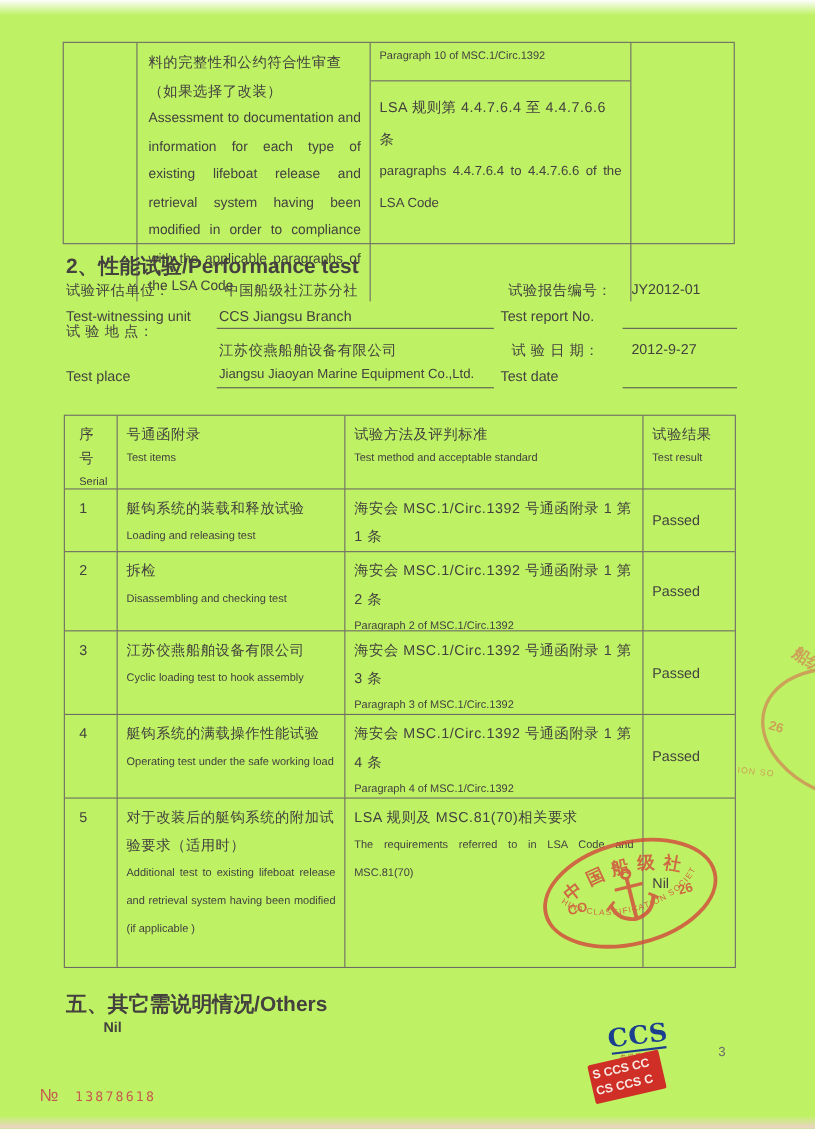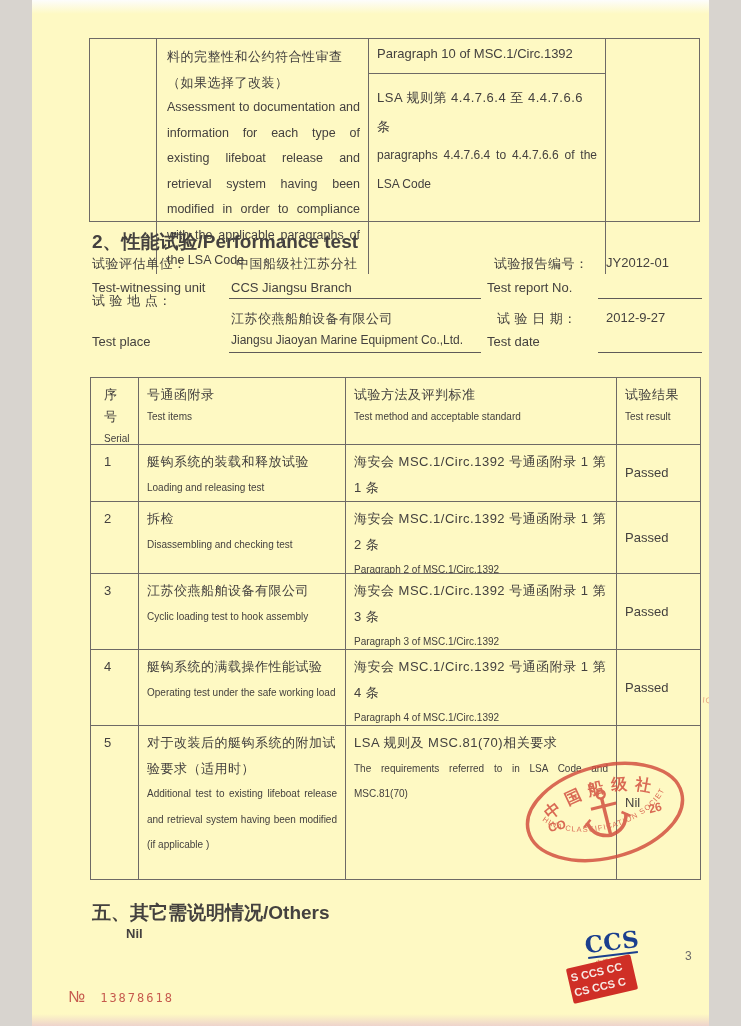--- a/index.html
+++ b/index.html
@@ -1,38 +1,38 @@
 <!DOCTYPE html>
 <html><head>
 <meta charset="utf-8">
 <style>
   html,body{margin:0;padding:0;background:#d8d4cf;}
   .page{
-    position:relative; width:677px; height:1026px; margin:0 auto;
-    background:#fef9c3; overflow:hidden;
+    position:relative; width:741px; height:1026px; margin:0 auto;
+    background:#bef264; overflow:hidden;
     font-family:"Liberation Sans","DejaVu Sans",sans-serif;
     color:#44413f; font-size:13px;
   }
   .edge-top{position:absolute;top:0;left:0;right:0;height:14px;
     background:linear-gradient(#fdfdfc,rgba(253,253,252,0));}
   .edge-bottom{position:absolute;bottom:0;left:0;right:0;height:12px;
     background:linear-gradient(rgba(238,207,200,0),#eed3cc);}
   .abs{position:absolute;}
   .bold{font-weight:bold;}
   .zh{letter-spacing:0.5px;}
   .just{text-align:justify;}
   
   .ttable{position:absolute;left:57px;top:38px;width:611px;height:184px;
     box-sizing:border-box;border:1px solid #6e6a66;display:grid;
     grid-template-columns:66px 212px 237px 1fr;}
   .ttable .tcol{box-sizing:border-box;}
   .ttable .bl{border-left:1px solid #6e6a66;}
   .ttable .item-cell{padding:5px 8px 0 10px;line-height:25.5px;}
   .ttable .m-top{box-sizing:border-box;height:35px;border-bottom:1px solid #6e6a66;
-    padding:7px 8px 0 8px;font-size:13px;}
+    padding:7px 8px 0 8px;font-size:10px;}
   .ttable .m-bot{padding:9px 8px 0 8px;line-height:29px;}
   .fs12{font-size:12px;}
   .fs125{font-size:12.5px;}
   
   .sec-heading{font-weight:bold;font-size:19px;}
   .field-label{white-space:nowrap;}
   .u-line{position:absolute;height:1px;background:#5f5b58;}
   
   .mtable{position:absolute;left:58px;top:377px;width:611px;height:503px;
     box-sizing:border-box;border:1px solid #6e6a66;display:grid;

